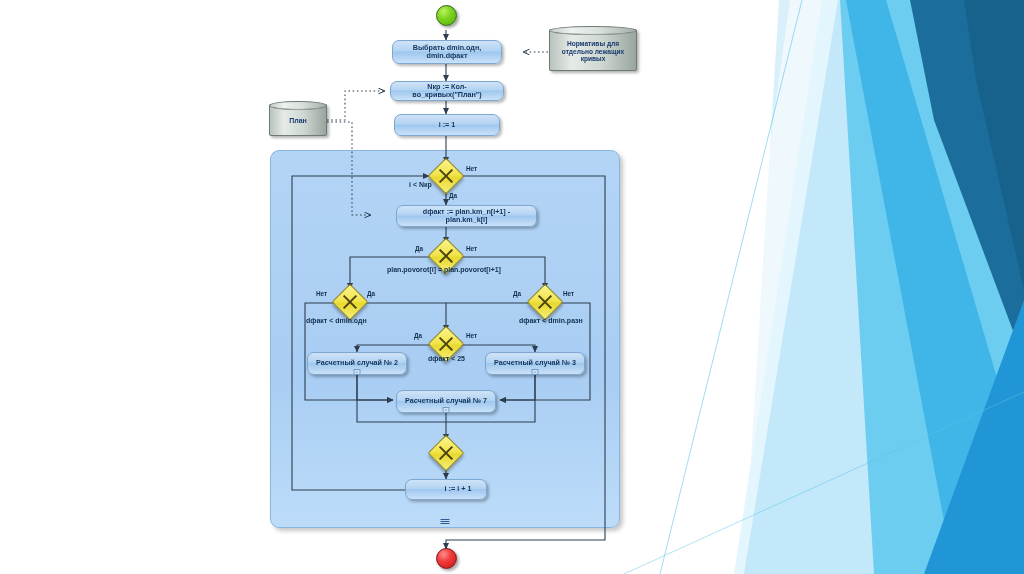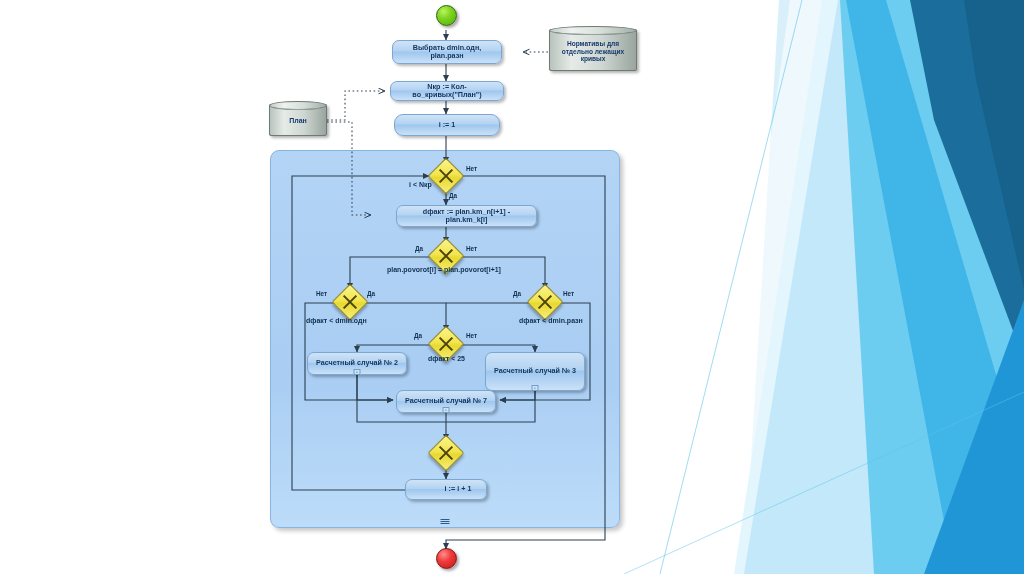--- a/index.html
+++ b/index.html
@@ -229,28 +229,28 @@
 
         <path d="M327,120 L345,120 L345,91 L385,91" marker-end="url(#arOpen)"></path>
 
         <path d="M327,122 L352,122 L352,215 L371,215" marker-end="url(#arOpen)"></path>
       </g>
     </svg>
 
     <div class="node start-node" style="left:436px; top:5px;"></div>
 
     <div class="node proc" style="left:392px; top:40px; width:110px; height:24px;">
-      <span>Выбрать dmin.одн, plan.разн</span>
+      <span>Выбрать dmin.одн, dmin.dфакт</span>
     </div>
 
     <div class="node proc" style="left:390px; top:81px; width:114px; height:20px;">
       <span>Nкр := Кол-во_кривых("План")</span>
     </div>
 
-    <div class="node proc" style="left:394px; top:114px; width:106px; height:22px;border-radius:9px;">
+    <div class="node proc" style="left:394px; top:114px; width:106px; height:22px;">
       <span>i := 1</span>
     </div>
 
     <div class="node decision" style="left:433px; top:163px;"></div>
     <div class="cond" style="left:409px; top:181px;">i &lt; Nкр</div>
     <div class="elabel" style="left:466px; top:165px;">Нет</div>
     <div class="elabel" style="left:449px; top:192px;">Да</div>
 
     <div class="node proc" style="left:376px; top:205px; width:141px; height:22px;margin-left:20px;">
       <span>dфакт := plan.km_n[i+1] - plan.km_k[i]</span>
@@ -274,21 +274,21 @@
     <div class="node decision" style="left:433px; top:331px;"></div>
     <div class="cond" style="left:428px; top:355px;">dфакт &lt; 25</div>
     <div class="elabel" style="left:414px; top:332px;">Да</div>
     <div class="elabel" style="left:466px; top:332px;">Нет</div>
 
     <div class="node proc" style="left:307px; top:352px; width:100px; height:23px;justify-content:center;">
       <span>Расчетный случай № 2</span>
       <span class="sub-marker">▫</span>
     </div>
 
-    <div class="node proc" style="left:485px; top:352px; width:100px; height:39px;">
+    <div class="node proc" style="left:485px; top:352px; width:100px; height:23px;">
       <span>Расчетный случай № 3</span>
       <span class="sub-marker">▫</span>
     </div>
 
     <div class="node proc" style="left:396px; top:390px; width:100px; height:23px;">
       <span>Расчетный случай № 7</span>
       <span class="sub-marker">▫</span>
     </div>
 
     <div class="node decision" style="left:433px; top:440px;"></div>

